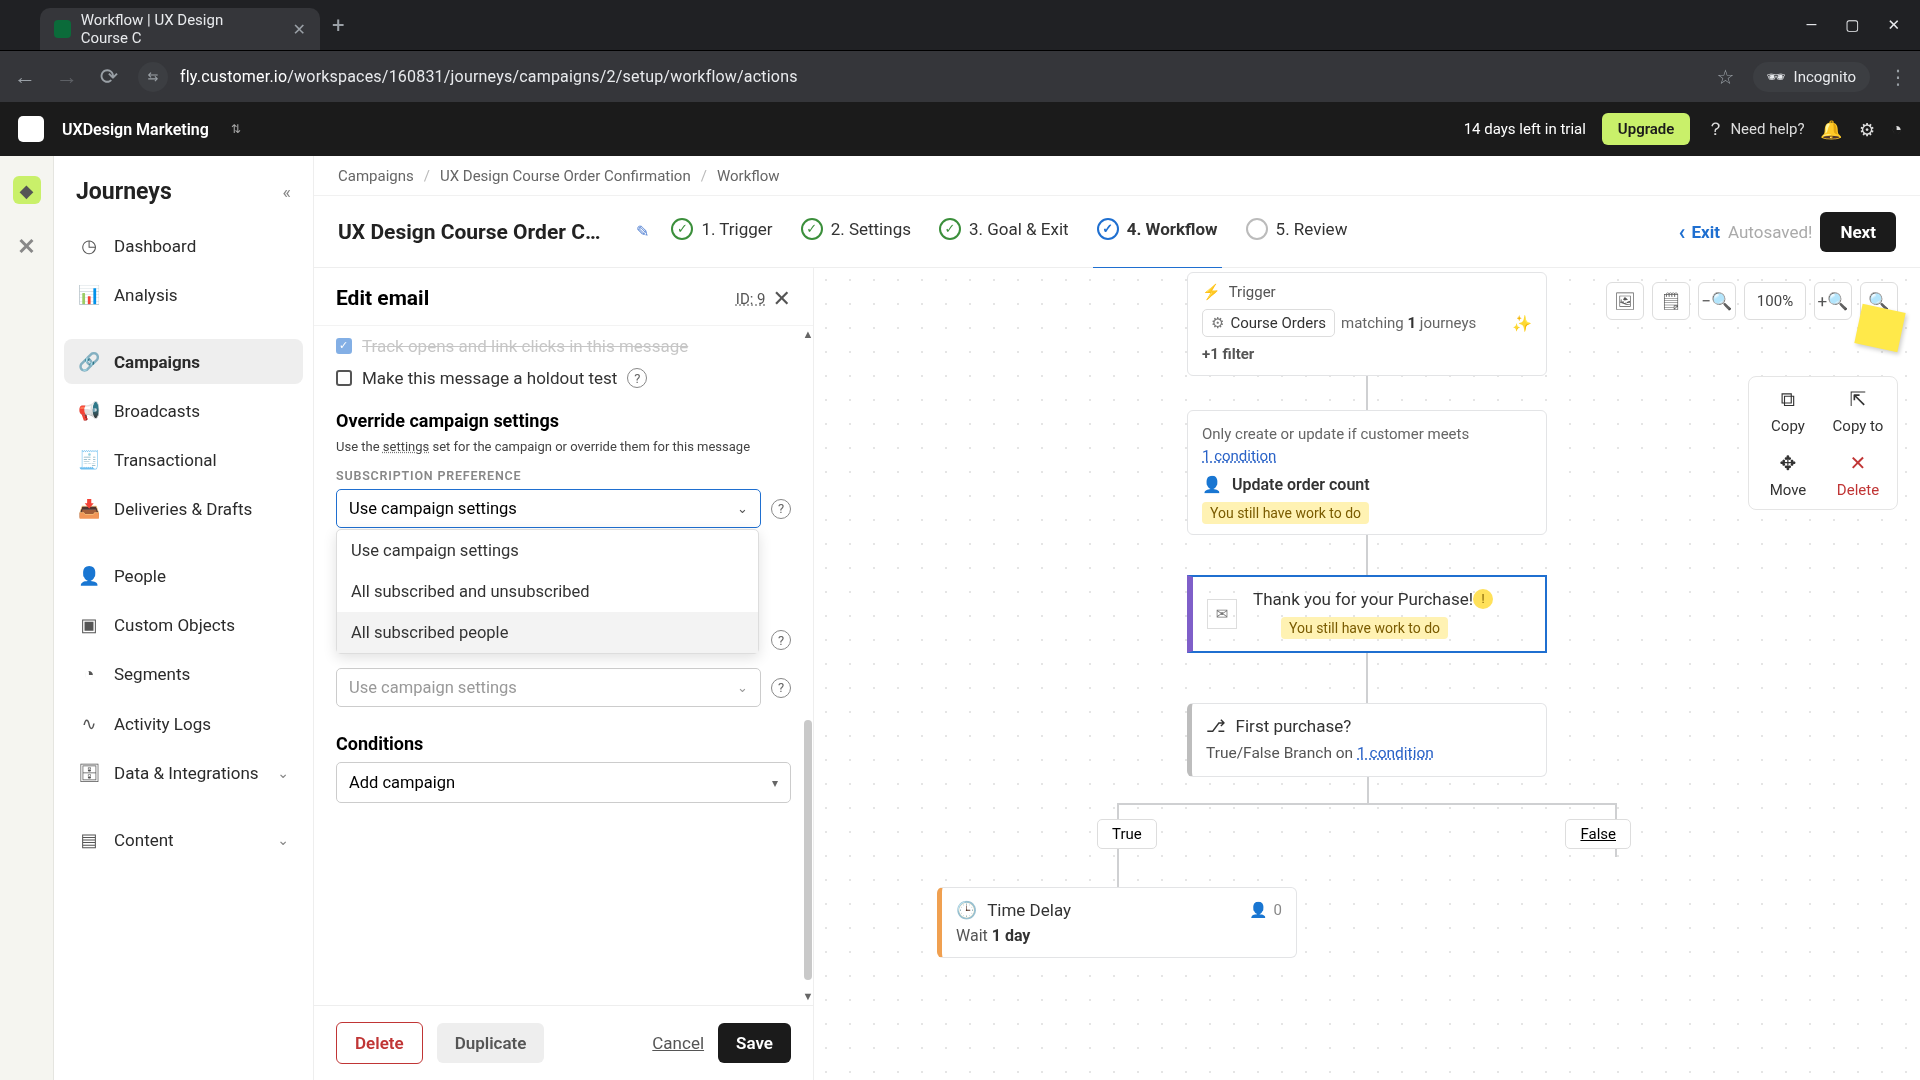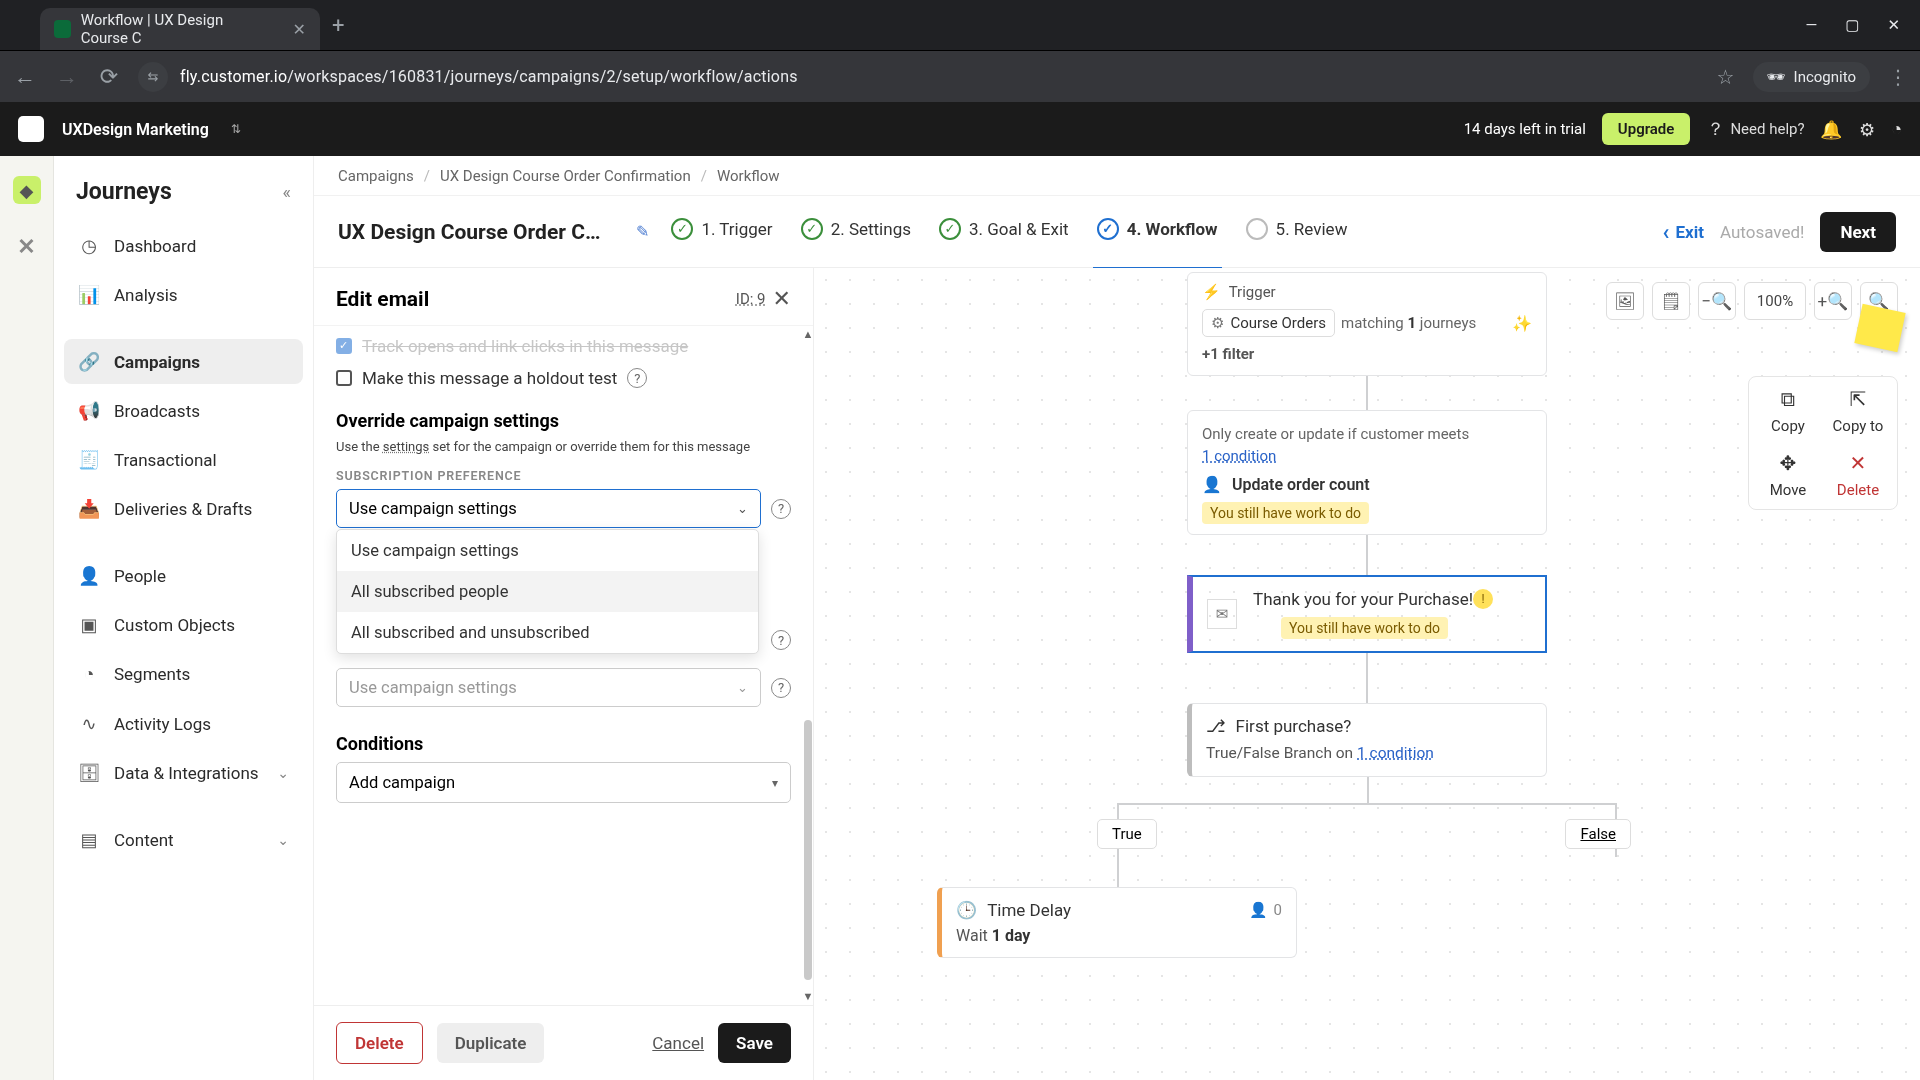--- a/index.html
+++ b/index.html
@@ -60,30 +60,30 @@
 .stepbar { height:72px; display:flex; align-items:center; padding:0 24px; gap:22px; border-bottom:1px solid #eee; }
 .camp-title { font-size:21px; font-weight:700; color:#222; max-width:270px; white-space:nowrap; overflow:hidden; text-overflow:ellipsis;}
 .pencil { color:#4a7bd1; font-size:16px; margin-left:6px;}
 .steps { display:flex; align-items:center; gap:28px; }
 .step { display:flex; align-items:center; gap:8px; font-size:17px; color:#333; position:relative; padding-bottom:6px;}
 .step .chk { width:22px; height:22px; border:2px solid #3b8f3b; border-radius:50%; display:flex; align-items:center; justify-content:center; color:#3b8f3b; font-size:13px;}
 .step.pending .chk { border-color:#bbb; color:#bbb; }
 .step.active { font-weight:700; }
 .step.active::after { content:""; position:absolute; bottom:-24px; left:-4px; right:-4px; height:3px; background:#1f6fd0; }
 .step.active .chk { border-color:#1f6fd0; color:#1f6fd0; }
-.sb-right { margin-left:auto; display:flex; align-items:center; gap:16px; }
+.sb-right { margin-left:auto; display:flex; align-items:center; gap:8px; }
 .exit { color:#1f6fd0; font-weight:700; font-size:17px; display:flex; align-items:center; gap:6px;}
 .exit::before { content:"‹"; font-size:22px; }
 .autosaved { color:#aaa; font-size:17px; }
 .next { background:#1b1b1b; color:#fff; padding:10px 20px; border-radius:6px; font-weight:700; font-size:17px;}
 
 
 .content { flex:1; display:flex; position:relative; }
 .panel { width:500px; border-right:1px solid #eee; display:flex; flex-direction:column; position:relative; background:#fff; }
-.p-head { display:flex; align-items:center; justify-content:space-between; padding:18px 22px 14px 22px; border-bottom:1px solid #f3f3f3;}
+.p-head { display:flex; align-items:flex-start; justify-content:space-between; padding:18px 22px 14px 22px; border-bottom:1px solid #f3f3f3;}
 .p-title { font-size:21px; font-weight:700; }
 .id-close { display:flex; align-items:center; gap:7px; }
 .id-link { font-size:15px; color:#555; text-decoration:underline dotted #888; }
 .close-x { font-size:22px; color:#555; }
 .p-body { flex:1; padding:10px 22px 14px 22px; position:relative; overflow:hidden;}
 .p-scroll { position:absolute; right:0; top:0; bottom:0; width:10px; display:flex; flex-direction:column; justify-content:space-between; align-items:center; padding:2px 0;}
 .p-scroll .arr { font-size:11px; color:#666;}
 .p-scroll .bar { width:8px; height:260px; background:#c9c9c9; border-radius:4px; margin-top:auto; margin-bottom:10px;}
 
 .muted-row { display:flex; align-items:center; gap:10px; color:#999; font-size:17px; margin-bottom:10px;}
@@ -358,22 +358,22 @@
 
           <div class="field-lab">SUBSCRIPTION PREFERENCE</div>
           <div class="select-row">
             <div class="select">
               <span>Use campaign settings</span>
               <span class="chev">⌄</span>
             </div>
             <span class="help-c">?</span>
             <div class="dropdown-open">
               <div class="dd-item">Use campaign settings</div>
+              <div class="dd-item">All subscribed and unsubscribed</div>
               <div class="dd-item hov">All subscribed people</div>
-              <div class="dd-item">All subscribed and unsubscribed</div>
             </div>
           </div>
           <div class="dd-gap"></div>
           <div class="select-row" style="margin-top:4px;">
             <div style="flex:1"></div>
             <span class="help-c">?</span>
           </div>
           <div class="select-row" style="margin-top:18px;">
             <div class="select gray">
               <span>Use campaign settings</span>

